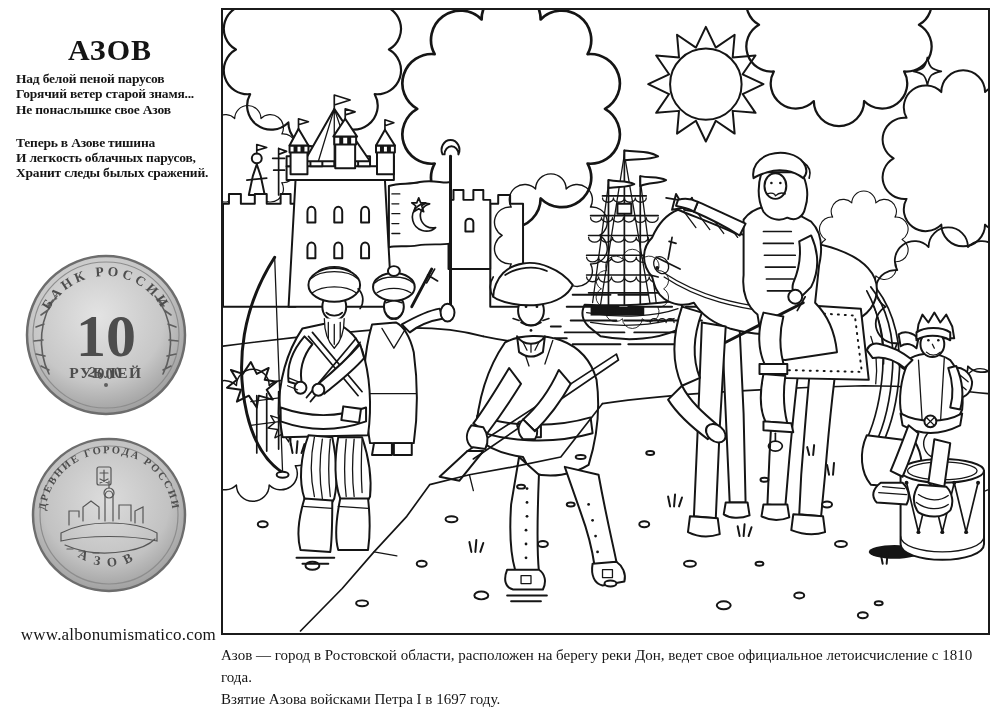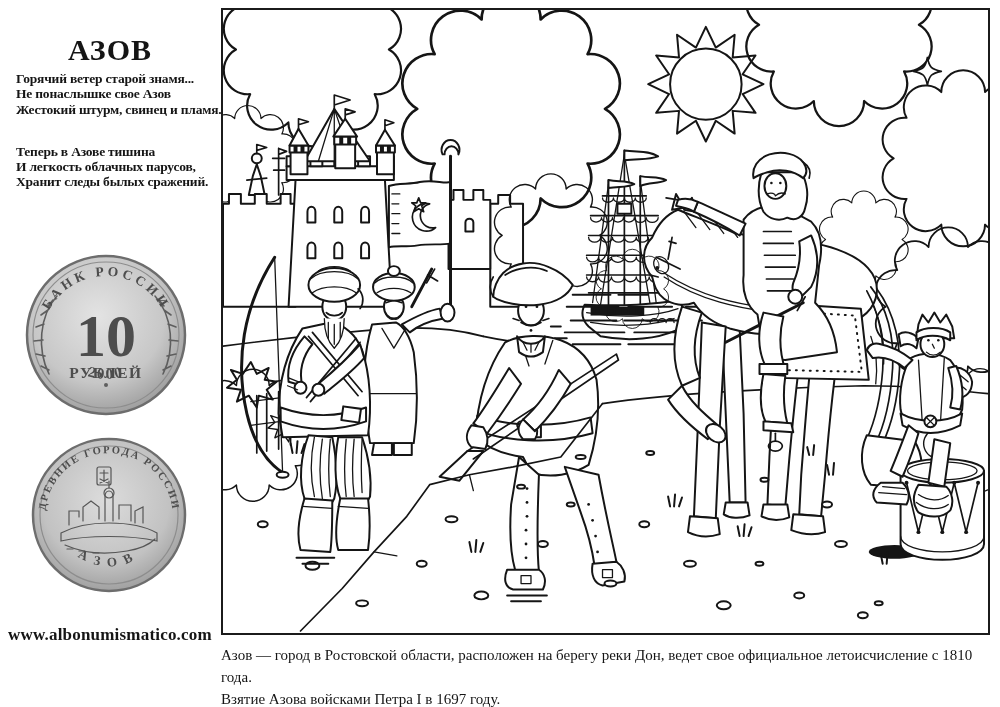--- a/index.html
+++ b/index.html
@@ -6,29 +6,29 @@
   body{width:1000px;height:707px;position:relative;overflow:hidden;
        font-family:"Liberation Serif",serif;color:#151515;}
   .page{position:absolute;inset:0;background:#fff;}
 
   
   .sidebar{position:absolute;left:0;top:0;width:220px;height:557px;}
   .title{position:absolute;left:0;top:13px;width:220px;text-align:center;
          font-size:30px;font-weight:bold;letter-spacing:1px;}
   .poem{position:absolute;left:16px;top:71px;font-size:13.5px;font-weight:bold;
         line-height:15.3px;letter-spacing:-0.2px;white-space:nowrap;}
-  .stanza2{margin-top:27px;}
+  .stanza2{margin-top:18px;}
   .pl{display:block;}
   .coin{position:absolute;border-radius:50%;}
   #coin1{left:25px;top:254px;width:162px;height:162px;}
   #coin2{left:31px;top:437px;width:156px;height:156px;}
   .coin svg{display:block;}
   .coin text{font-family:"Liberation Serif",serif;font-weight:bold;fill:#4d4d4d;}
-  .website{position:absolute;left:8px;top:625px;width:208px;text-align:left;
-           font-size:17px;font-weight:bold;letter-spacing:0.2px;}
+  .website{position:absolute;left:8px;top:625px;width:208px;text-align:right;
+           font-size:17px;font-weight:normal;letter-spacing:0.2px;}
 
   
   .art-frame{position:absolute;left:221px;top:8px;width:765px;height:623px;
              border:2.5px solid #1b1b1b;background:#fff;}
   svg.art{display:block;width:765px;height:623px;}
   .art *{stroke:#151515;stroke-width:2;fill:none;stroke-linecap:round;stroke-linejoin:round;}
   .art .f{fill:#fff;}
   .art .k{fill:#151515;stroke:none;}
   .art .t1{stroke-width:1.3;}
   .art .t2{stroke-width:1.7;}
@@ -41,23 +41,23 @@
 </head>
 <body>
 
 <div class="page">
 
   <aside class="sidebar">
     <h1 class="title">АЗОВ</h1>
 
     <div class="poem">
       <div class="stanza">
+        <span class="pl">Над белой пеной парусов</span>
         <span class="pl">Горячий ветер старой знамя...</span>
         <span class="pl">Не понаслышке свое Азов</span>
-        <span class="pl">Жестокий штурм, свинец и пламя.</span>
       </div>
       <div class="stanza stanza2">
         <span class="pl">Теперь в Азове тишина</span>
         <span class="pl">И легкость облачных парусов,</span>
         <span class="pl">Хранит следы былых сражений.</span>
       </div>
     </div>
 
     <div class="coin" id="coin1">
       <svg width="162" height="162" viewBox="0 0 162 162">

